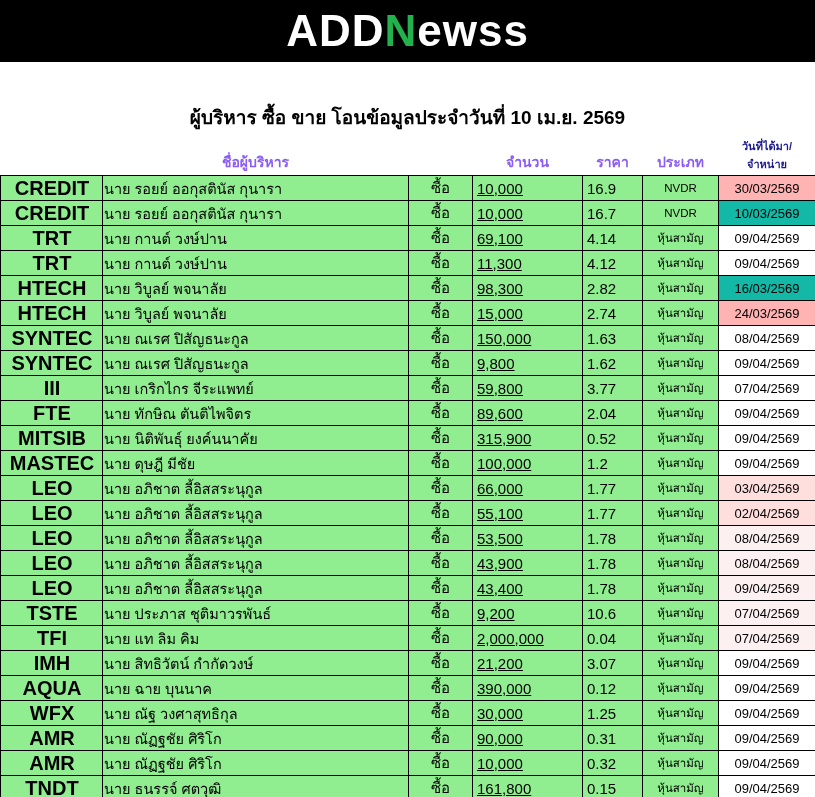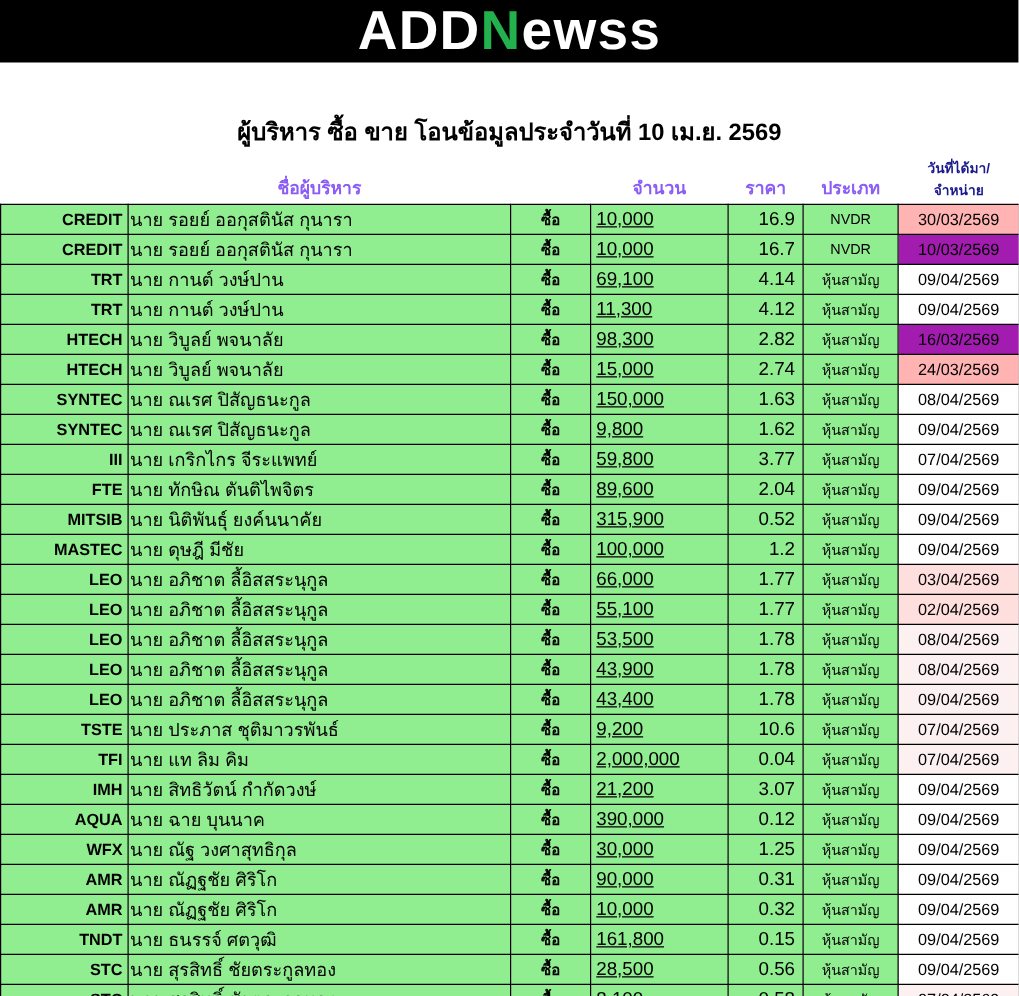--- a/index.html
+++ b/index.html
@@ -10,21 +10,21 @@
   }
   #page {
     width: 815px;
     height: 797px;
     background: #ffffff;
     position: relative;
     overflow: hidden;
   }
   
   .banner {
-    height: 50px;
+    height: 62px;
     background: #000000;
     display: flex;
     align-items: center;
     justify-content: center;
   }
   .logo {
     font-size: 44px;
     font-weight: bold;
     letter-spacing: 1px;
     color: #ffffff;
@@ -85,33 +85,33 @@
     background: #90ee90;
     font-size: 14.5px;
     color: #000000;
     height: 23px;
     padding: 0 4px;
     white-space: nowrap;
     overflow: hidden;
   }
   td.symbol {
     font-weight: bold;
-    font-size: 13px;
-    text-align: right;
+    font-size: 20px;
+    text-align: center;
     padding-left: 5px;
   }
   td.name   { text-align: left; padding-left: 1px; font-size: 14.5px; }
-  td.type   { text-align: center; font-weight: bold; font-size: 12px; }
+  td.type   { text-align: center; font-weight: normal; font-size: 15px; }
   td.vol    { padding-right: 6px; font-size: 15px; text-decoration: underline; }
-  td.price  { text-align: right; padding-right: 6px; font-size: 15px; margin-left: 36px; }
+  td.price  { text-align: left; padding-right: 6px; font-size: 15px; margin-left: 36px; }
   td.cat    { text-align: center; font-size: 11.5px; }
   td.date   { text-align: center; font-size: 13px; background: #ffffff; }
 
   
-  td.date.hl-strong { background: #a21caf; }
+  td.date.hl-strong { background: #14b8a6; }
   td.date.hl-mid    { background: #ffb3b3; margin-left: 32px; }
   td.date.hl-light  { background: #ffdede; }
   td.date.hl-faint  { background: #fdf0f0; }
   td.date.hl-none   { background: #ffffff; }
 </style>
 </head>
 <body>
 
 <div id="page">
 

